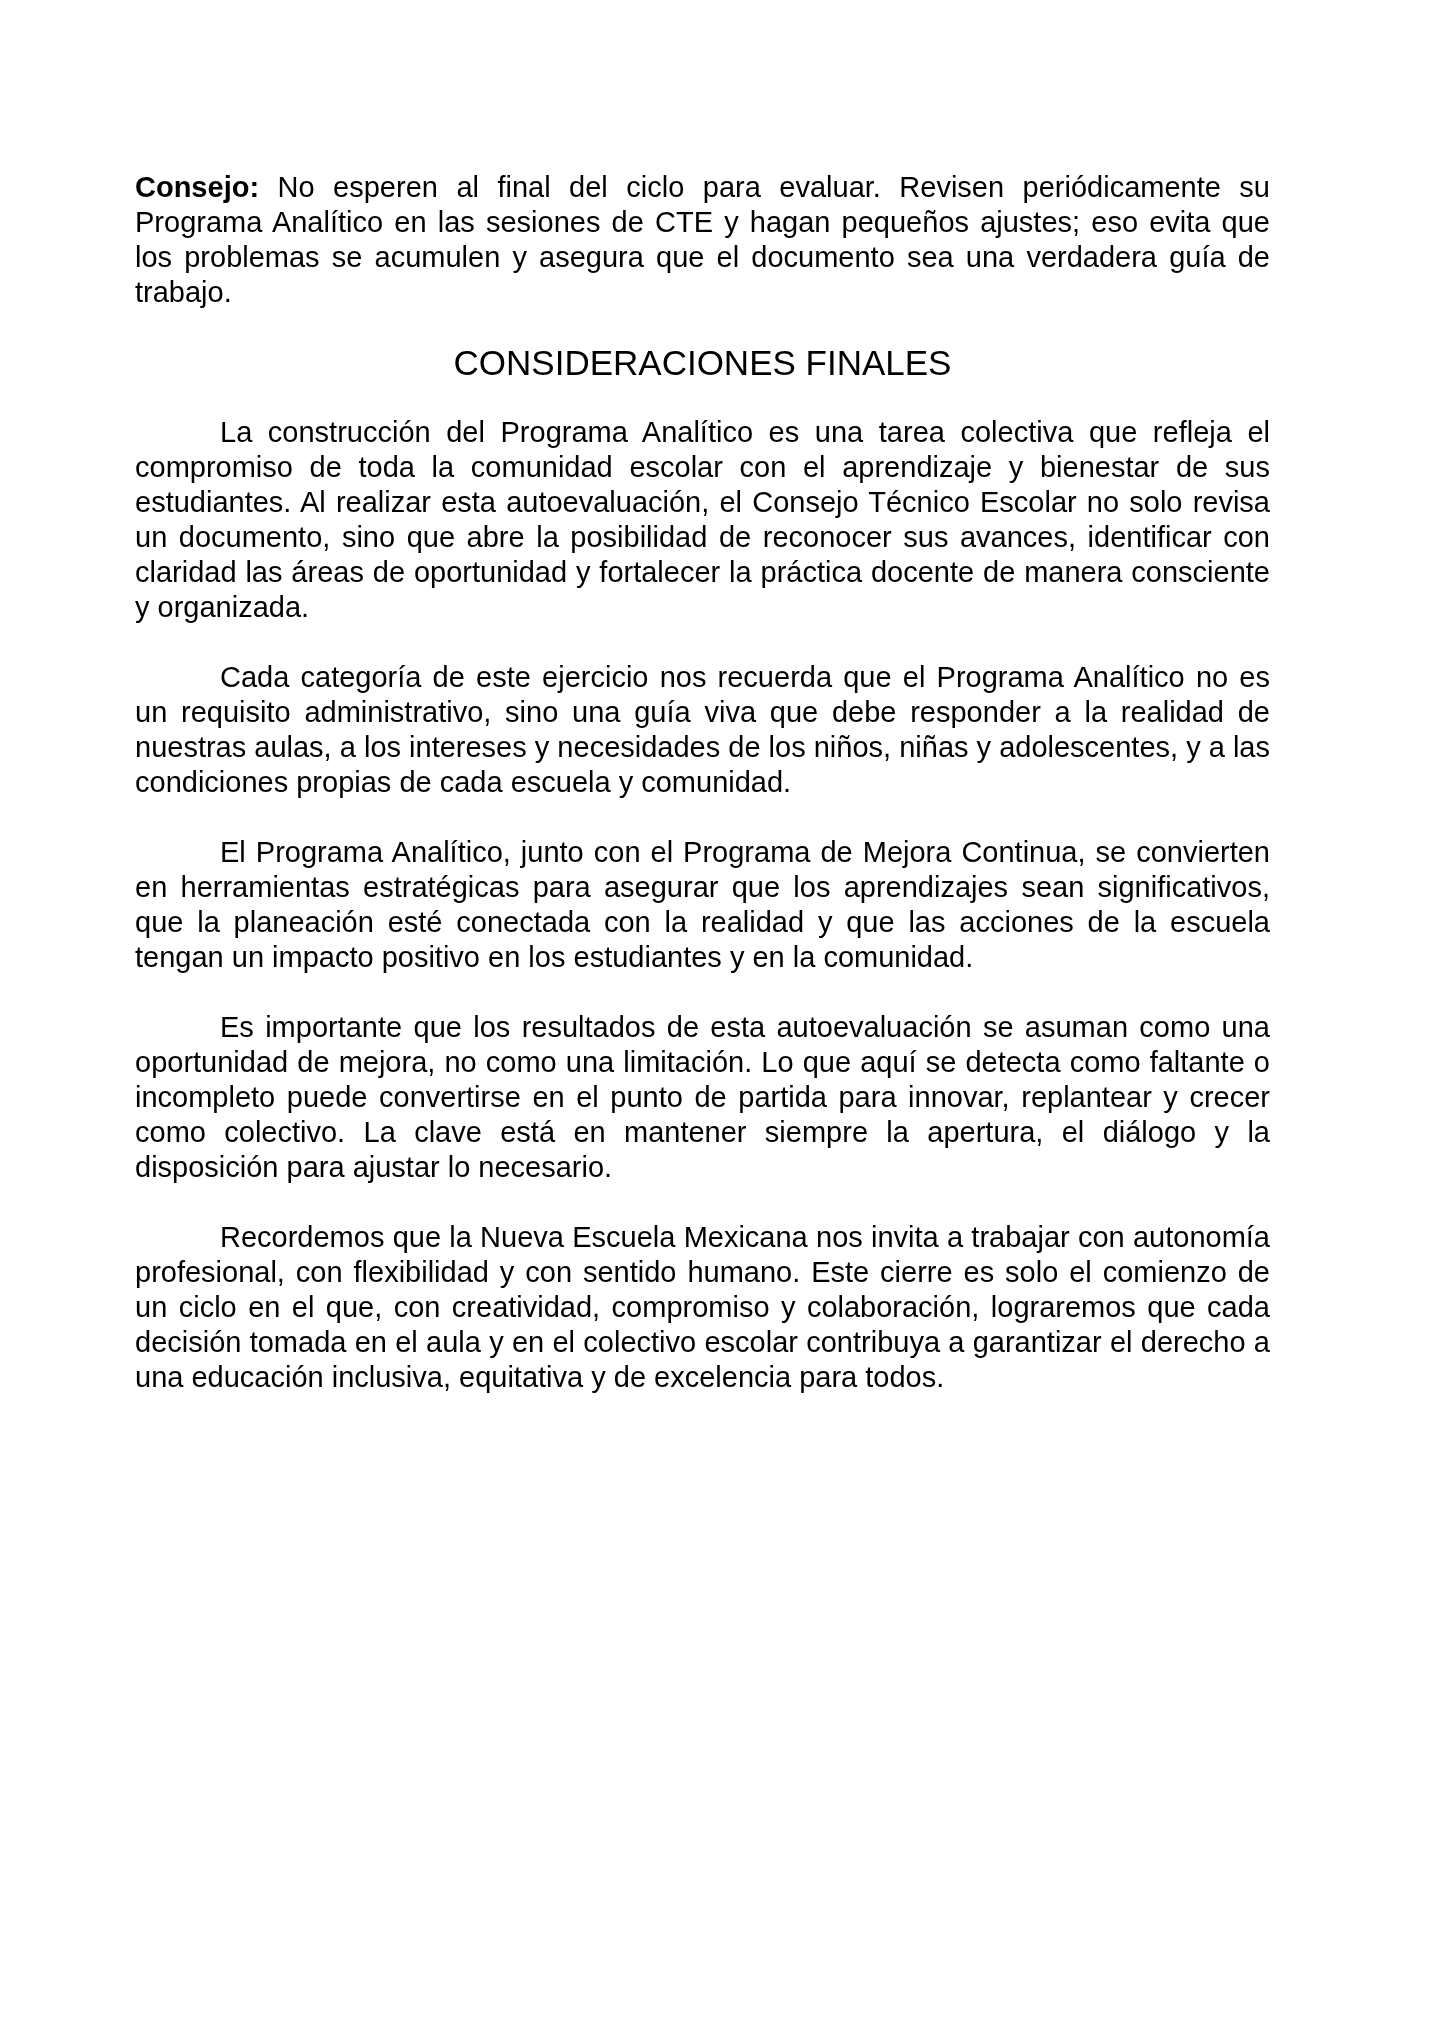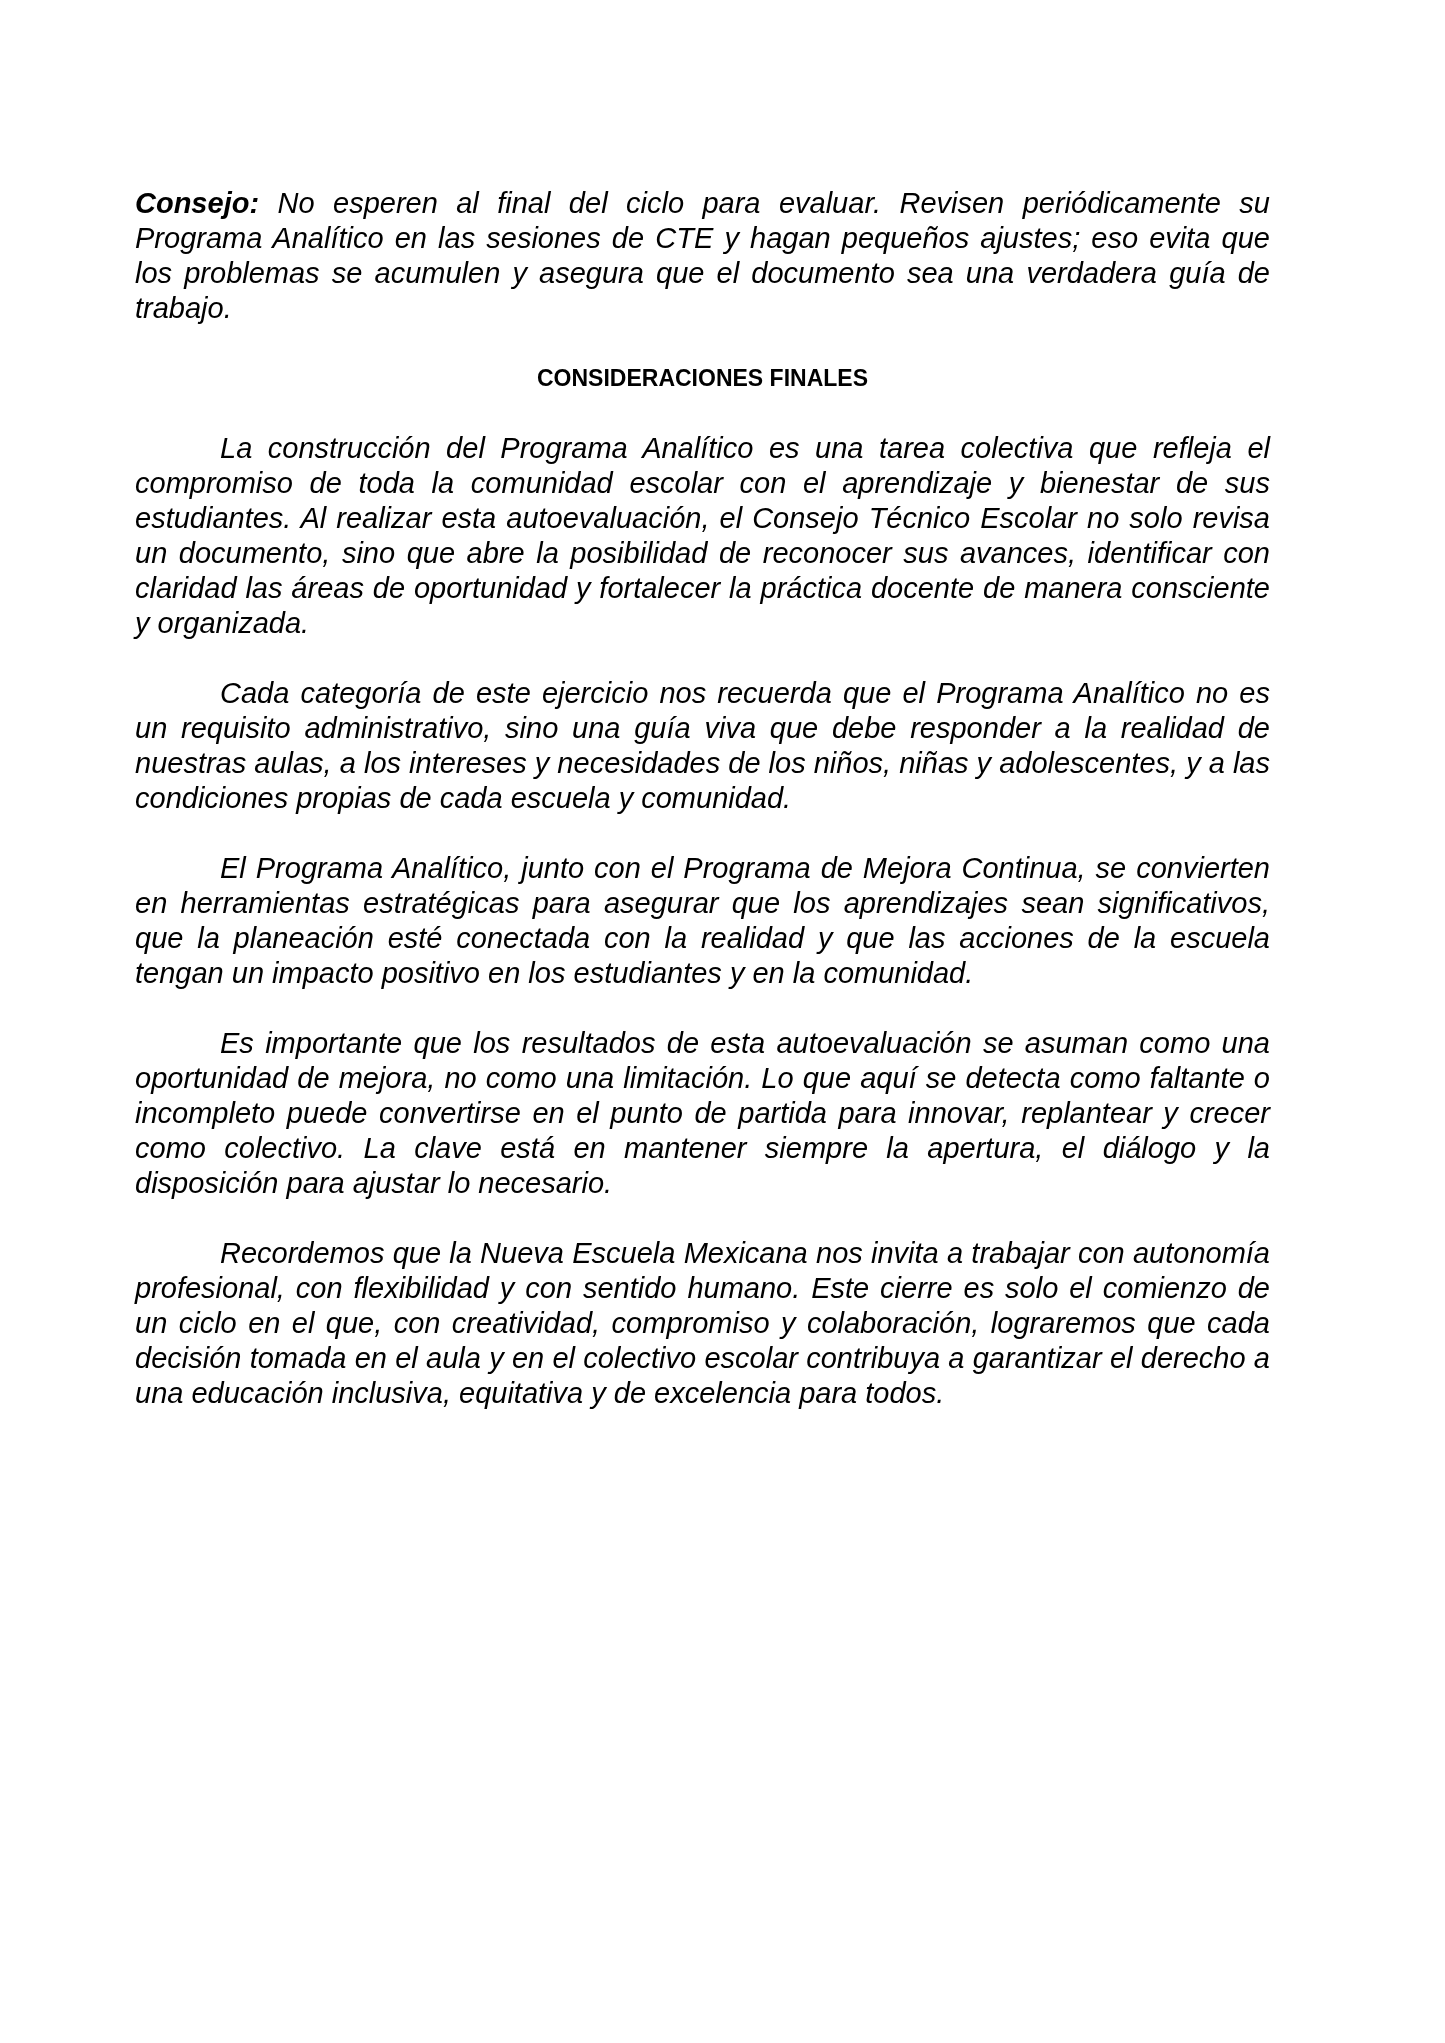--- a/index.html
+++ b/index.html
@@ -17,35 +17,34 @@
     color: #000000;
   }
   .content {
     box-sizing: border-box;
     width: 100%;
     padding: 170px 175px 0 135px;
     font-size: 29px;
     line-height: 35px;
   }
   p.doc-par {
-    margin: 16px 0 35px 0;
+    margin: 0 0 35px 0;
     text-align: justify;
-    font-style: italic;
   }
   p.doc-par.indented {
     text-indent: 85px;
   }
   .consejo-label {
     font-weight: bold;
   }
   h1.doc-heading {
     margin: 0 0 35px 0;
-    font-size: 23px;
+    font-size: 35px;
     line-height: 35px;
-    font-weight: bold;
+    font-weight: normal;
     text-align: center;
   }
 </style>
 </head>
 <body>
 
 <div class="page">
   <div class="content">
 
     <p class="doc-par">

